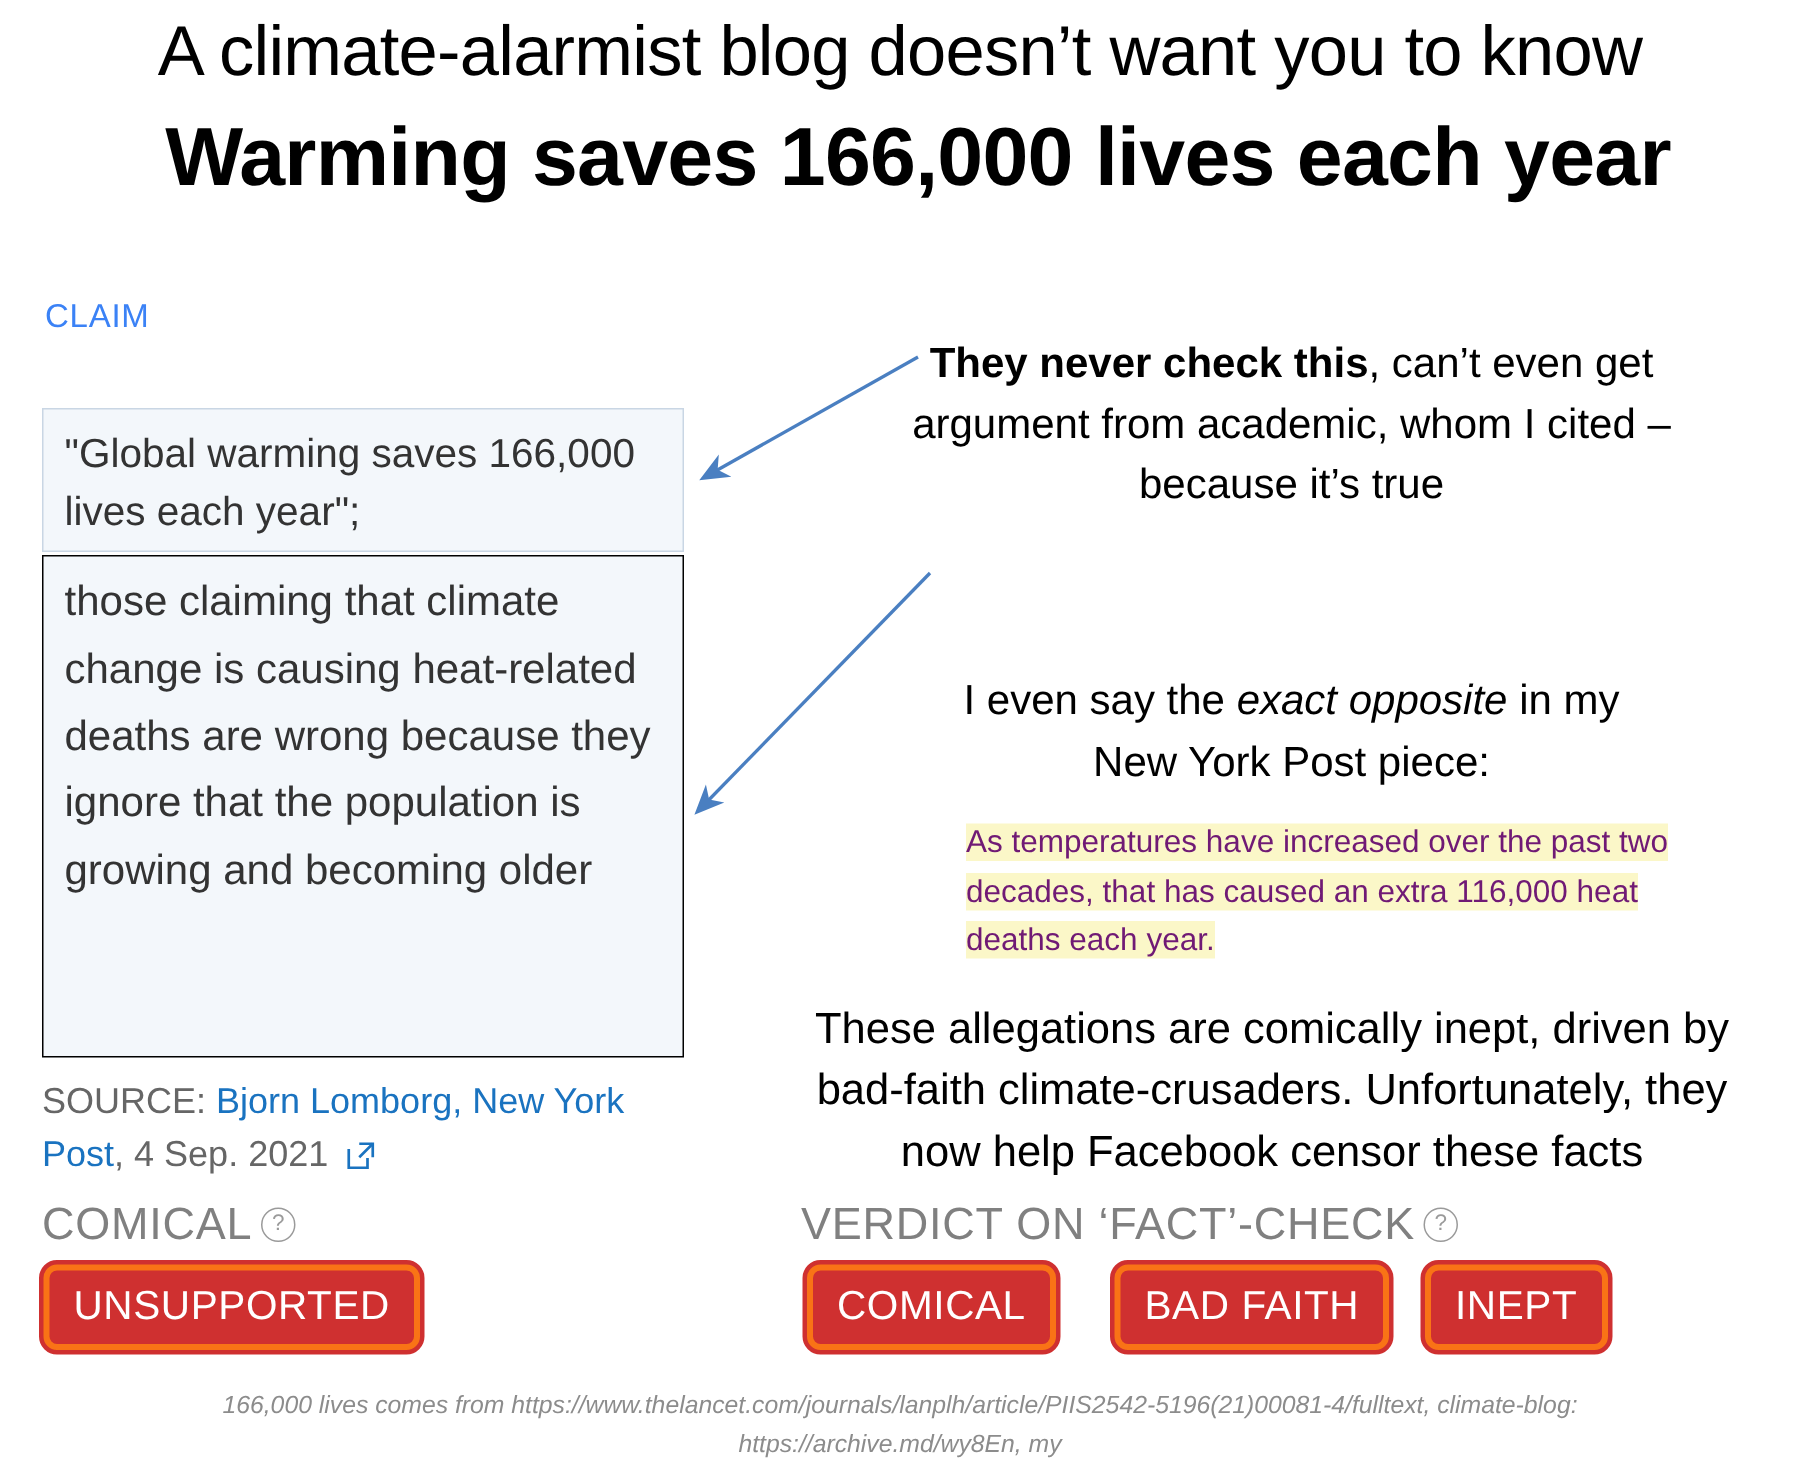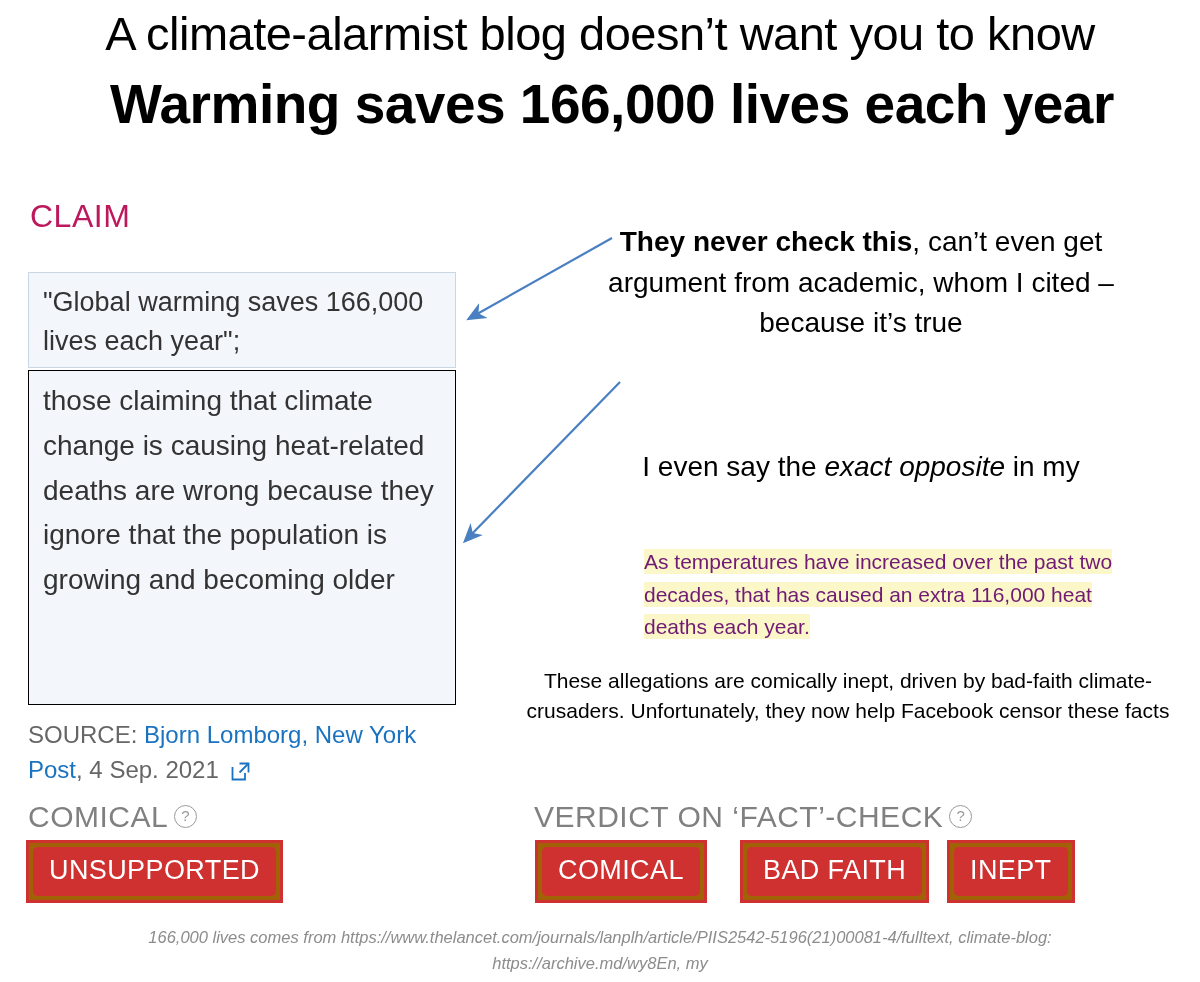--- a/index.html
+++ b/index.html
@@ -38,22 +38,22 @@
     font-weight: 700;
     letter-spacing: -0.5px;
     white-space: nowrap;
   }
 
   
   .claim-label {
     position: absolute;
     top: 198px;
     left: 30px;
-    font-size: 32px;
-    color: #be185d;
+    font-size: 22px;
+    color: #3b82f6;
     letter-spacing: 0.5px;
   }
   .claim-box-top {
     position: absolute;
     top: 272px;
     left: 28px;
     width: 428px;
     height: 96px;
     box-sizing: border-box;
     border: 1px solid #c9d6e4;
@@ -118,23 +118,23 @@
     font-size: 15px;
     line-height: 20px;
     text-align: center;
     vertical-align: 6px;
     margin-left: 6px;
   }
   .verdict-chip-outer {
     position: absolute;
     box-sizing: border-box;
     border: 3px solid #cf3030;
-    border-radius: 0;
+    border-radius: 12px;
     padding: 4px;
-    background: #a16207;
+    background: #f97316;
   }
   .verdict-chip-inner {
     background: #cf3030;
     border-radius: 5px;
     color: #ffffff;
     font-size: 27px;
     letter-spacing: 0.4px;
     text-align: center;
     padding: 8px 16px 10px 16px;
     white-space: nowrap;
@@ -171,21 +171,21 @@
     -webkit-box-decoration-break: clone;
     padding: 1px 0;
   }
 
   #closing {
     position: absolute;
     top: 666px;
     left: 516px;
     width: 664px;
     text-align: center;
-    font-size: 21px;
+    font-size: 29px;
     line-height: 1.42;
   }
 
   .verdict-label-right {
     position: absolute;
     top: 800px;
     left: 534px;
     font-size: 30px;
     color: #808080;
     letter-spacing: 0.5px;
@@ -247,20 +247,21 @@
 </div>
 
 <div class="note" id="note1">
   <b>They never check this</b><span>, can’t even get argument from academic, whom I cited – because it’s true</span>
 </div>
 
 <div class="note" id="note2">
   <br>
   <br>
   <span>I even say the </span><i>exact opposite</i><span> in my</span><br>
+  <span>New York Post piece:</span>
 </div>
 
 <div class="quote-block">
   <span class="hl">As temperatures have increased over the past two decades, that has caused an extra 116,000 heat deaths each year.</span>
 </div>
 
 <div id="closing">These allegations are comically inept, driven by bad-faith climate-crusaders. Unfortunately, they now help Facebook censor these facts</div>
 
 <div class="verdict-label-right">
   <span>VERDICT ON ‘FACT’-CHECK</span><span class="qmark">?</span>

